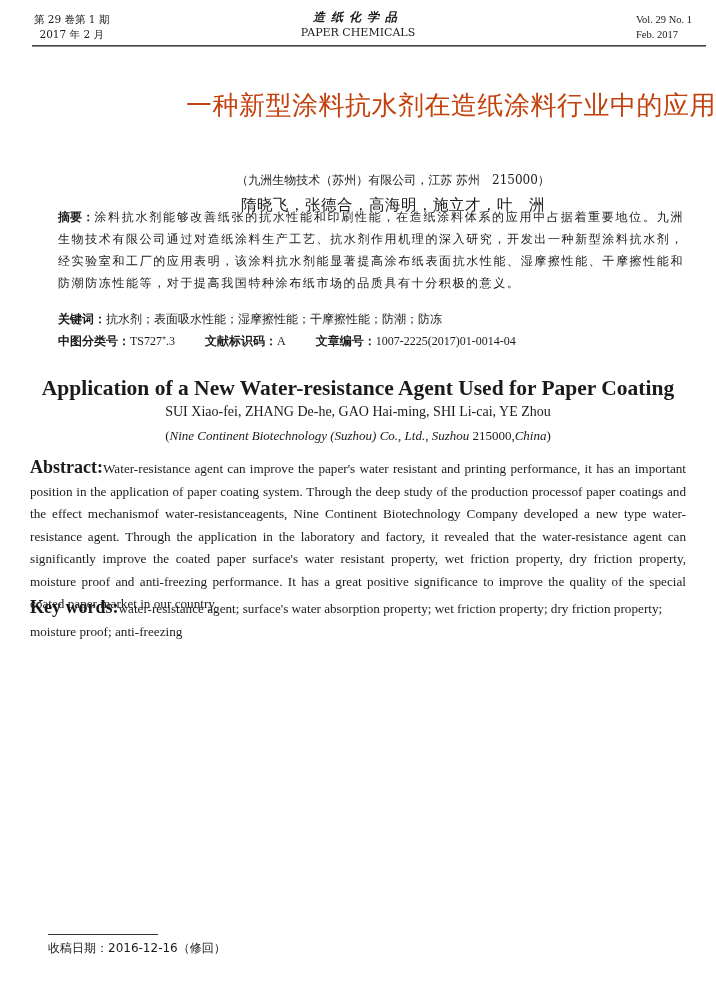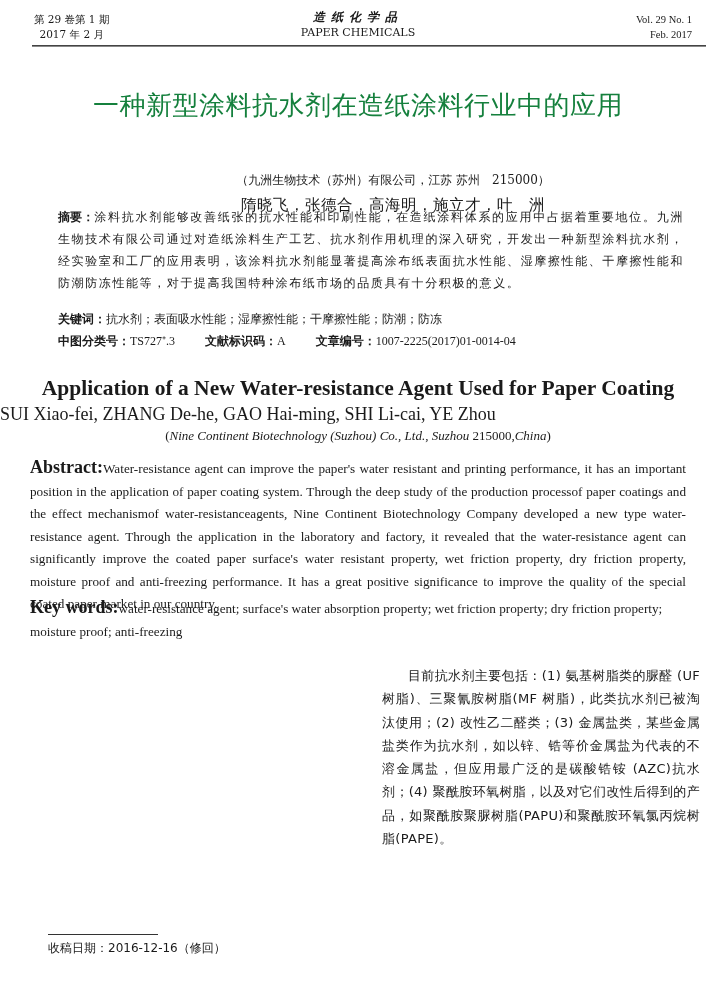--- a/index.html
+++ b/index.html
@@ -2,35 +2,35 @@
 <html><head>
 <meta charset="utf-8">
 <style>
   * { box-sizing: border-box; margin: 0; padding: 0; }
   html, body { width: 716px; height: 1002px; background: #ffffff; overflow: hidden; }
   body { position: relative; color: #1a1a1a; font-family: "DejaVu Serif", "Liberation Serif", serif; }
 
   .hdr-left { position: absolute; left: 34px; top: 12px; font-size: 10.5px; line-height: 15px; text-align: center; }
   .hdr-center { position: absolute; left: 0; right: 0; top: 10px; text-align: center; font-size: 11px; line-height: 15px; }
   .hdr-center .cn { font-family: "DejaVu Sans", sans-serif; font-weight: bold; letter-spacing: 6px; font-size: 12px; font-style: italic; }
-  .hdr-right { position: absolute; right: 24px; top: 12px; font-size: 10.5px; line-height: 15px; text-align: right; font-family: "Liberation Serif", serif; }
+  .hdr-right { position: absolute; right: 24px; top: 12px; font-size: 10.5px; line-height: 15px; font-family: "Liberation Serif", serif; }
   .hdr-rule { position: absolute; left: 32px; right: 10px; top: 45px; height: 2px; border-top: 1px solid #444; border-bottom: 1px solid #888; }
 
-  .cn-title { position: absolute; left: 0; right: 0; top: 88px; text-align: center; font-family: "DejaVu Sans", sans-serif; font-size: 26px; letter-spacing: 0.5px; color: #15803d; }
+  .cn-title { position: absolute; left: 0; right: 0; top: 88px; text-align: right; font-family: "DejaVu Sans", sans-serif; font-size: 26px; letter-spacing: 0.5px; color: #c2410c; }
   .cn-authors { position: absolute; left: 0; right: 0; top: 147px; text-align: center; font-family: "DejaVu Serif", serif; font-size: 15.5px; letter-spacing: 0.5px; padding-left: 70px; margin-top: 48px; }
   .cn-affil { position: absolute; left: 0; right: 0; top: 172px; text-align: center; font-size: 12px; padding-left: 70px; }
 
   .cn-abstract { position: absolute; left: 58px; right: 32px; top: 206px; font-size: 12px; line-height: 22px; letter-spacing: 1.6px; text-align: justify; }
   .label-b { font-family: "DejaVu Sans", sans-serif; font-weight: bold; letter-spacing: 0; }
   .cn-keywords { position: absolute; left: 58px; right: 32px; top: 308px; font-size: 12px; line-height: 22px; }
   .cn-meta { position: absolute; left: 58px; right: 32px; top: 330px; font-size: 12px; line-height: 22px; font-family: "Liberation Serif", serif; white-space: nowrap; }
   .cn-meta .gap { display: inline-block; width: 30px; }
 
   .en-title { position: absolute; left: 0; right: 0; top: 376px; text-align: center; font-family: "Liberation Serif", serif; font-weight: bold; font-size: 21.5px; }
-  .en-authors { position: absolute; left: 0; right: 0; top: 404px; font-family: "Liberation Serif", serif; font-size: 18px; }
+  .en-authors { position: absolute; left: 0; right: 0; top: 404px; text-align: center; font-family: "Liberation Serif", serif; font-size: 14px; }
   .en-affil { position: absolute; left: 0; right: 0; top: 428px; text-align: center; font-family: "Liberation Serif", serif; font-size: 13px; }
   .en-affil .it { font-style: italic; }
 
   .en-abstract { position: absolute; left: 30px; right: 30px; top: 456px; font-family: "Liberation Serif", serif; font-size: 13.2px; line-height: 22.5px; text-align: justify; text-align-last: left; }
   .en-abstract .lbl, .en-keywords .lbl { font-weight: bold; font-size: 18px; }
   .en-keywords { position: absolute; left: 30px; right: 30px; top: 596px; font-family: "Liberation Serif", serif; font-size: 13.2px; line-height: 22.5px; }
 
   .col { position: absolute; top: 664px; width: 320px; font-family: "DejaVu Sans", sans-serif; font-size: 13px; line-height: 23.3px; text-align: justify; letter-spacing: 0.3px; }
   .col-left { left: 30px; }
   .col-right { left: 382px; width: 318px; }
@@ -78,17 +78,16 @@
 <div class="en-abstract">
   <span class="lbl">Abstract:</span><span>Water-resistance agent can improve the paper's water resistant and printing performance, it has an important position in the application of paper coating system. Through the deep study of the production processof paper coatings and the effect mechanismof water-resistanceagents, Nine Continent Biotechnology Company developed a new type water-resistance agent. Through the application in the laboratory and factory, it revealed that the water-resistance agent can significantly improve the coated paper surface's water resistant property, wet friction property, dry friction property, moisture proof and anti-freezing performance. It has a great positive significance to improve the quality of the special coated paper market in our country.</span>
 </div>
 <div class="en-keywords">
   <span class="lbl">Key words:</span><span>water-resistance agent; surface's water absorption property; wet friction property; dry friction property; moisture proof; anti-freezing</span>
 </div>
 
 <div class="col col-left">
 </div>
 <div class="col col-right">
-  <p class="indent">目前抗水剂主要包括：(1) 氨基树脂类的脲醛 (UF 树脂)、三聚氰胺树脂(MF 树脂)，此类抗水剂已被淘汰使用；(2) 改性乙二醛类；(3) 金属盐类，某些金属盐类作为抗水剂，如以锌、锆等价金属盐为代表的不溶金属盐，但应用最广泛的是碳酸锆铵 (AZC)抗水剂；(4) 聚酰胺环氧树脂，以及对它们改性后得到的产品，如聚酰胺聚脲树脂(PAPU)和聚酰胺环氧氯丙烷树脂(PAPE)。</p>
 </div>
 
 <div class="fn-rule"></div>
 <div class="footnote">收稿日期：2016-12-16（修回）</div>
 
 </body></html>

